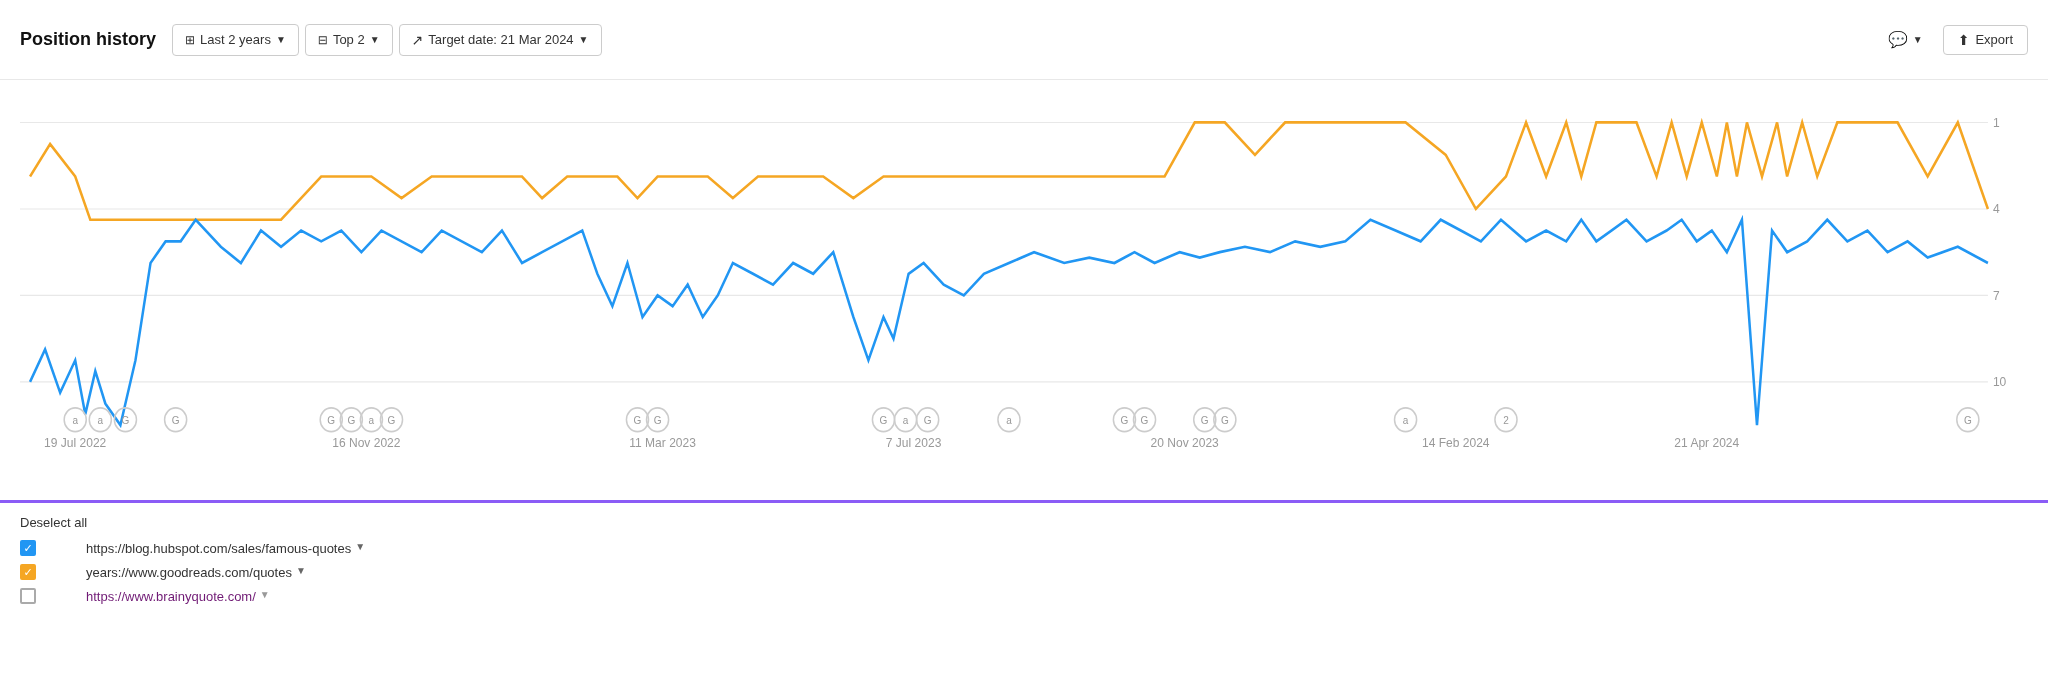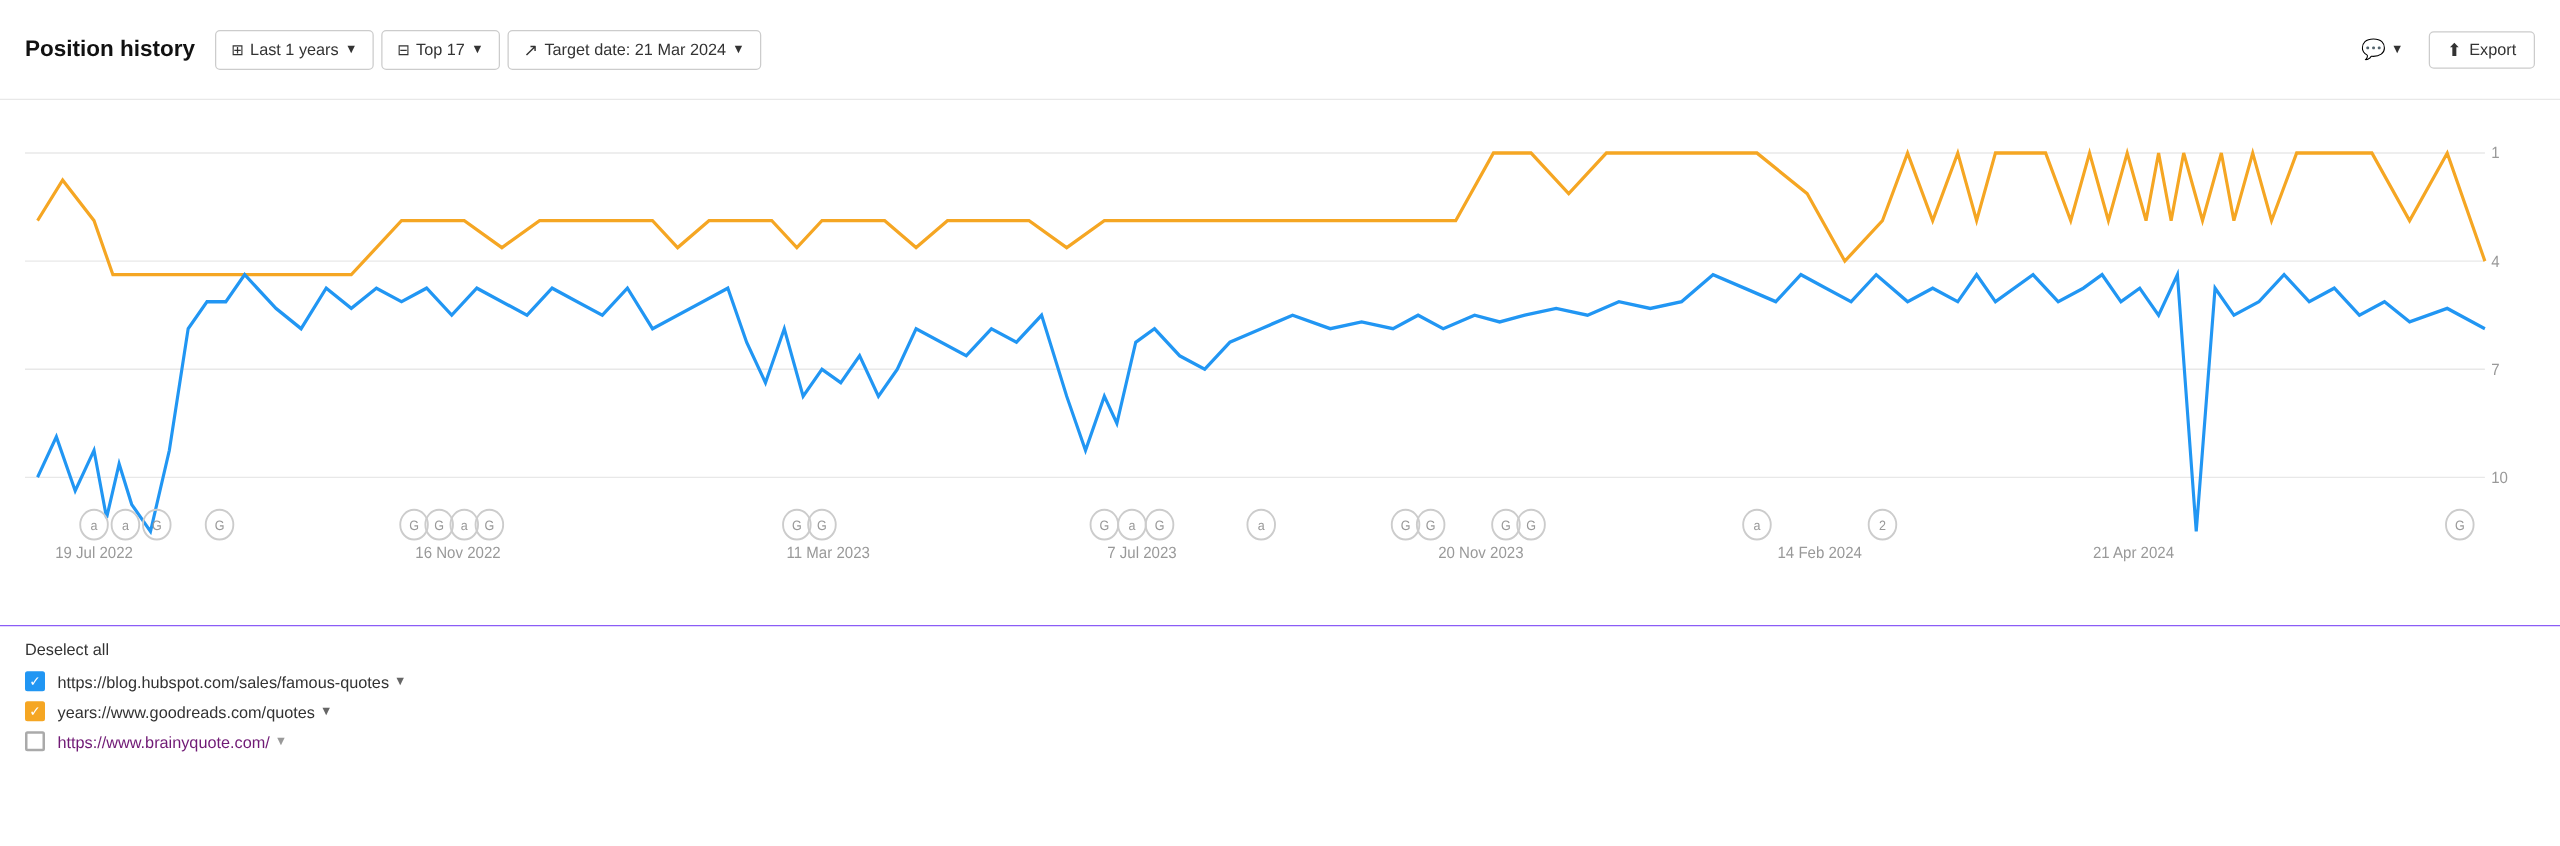--- a/index.html
+++ b/index.html
@@ -77,21 +77,21 @@
       width: 100%;
       height: 420px;
       padding: 10px 40px 10px 20px;
     }
     .chart-svg {
       width: 100%;
       height: 100%;
     }
     .legend-area {
       padding: 10px 20px 16px 20px;
-      border-top: 1px solid #8b5cf6;
+      border-top: 3px solid #8b5cf6;
     }
     .deselect-all {
       font-size: 13px;
       color: #333;
       cursor: pointer;
       margin-bottom: 10px;
       display: inline-block;
     }
     .legend-items {
       display: flex;
@@ -124,22 +124,22 @@
       background: #f5a623;
       border-color: #f5a623;
     }
     .legend-checkbox.unchecked {
       background: #fff;
       border-color: #aaa;
     }
     .legend-url {
       cursor: pointer;
       display: flex;
-      align-items: center;
       gap: 4px;
+      margin-left: 40px;
     }
     .chevron-down {
       font-size: 10px;
       color: #666;
     }
     .grid-line {
       stroke: #e8e8e8;
       stroke-width: 1;
     }
     .axis-label {
@@ -156,27 +156,27 @@
 </head>
 <body>
 
 <div class="container">
 
   <div class="toolbar">
     <span class="toolbar-title">Position history</span>
 
     <button class="toolbar-btn">
       <span style="font-size:12px;">⊞</span>
-      <span>Last 1 years</span>
+      <span>Last 2 years</span>
       <span style="font-size:10px;">▼</span>
     </button>
 
     <button class="toolbar-btn">
       <span style="font-size:12px;">⊟</span>
-      <span>Top 17</span>
+      <span>Top 2</span>
       <span style="font-size:10px;">▼</span>
     </button>
 
     <button class="toolbar-btn">
       <span style="font-size:14px;">↗</span>
       <span>Target date: 21 Mar 2024</span>
       <span style="font-size:10px;">▼</span>
     </button>
 
     <div class="toolbar-spacer"></div>

